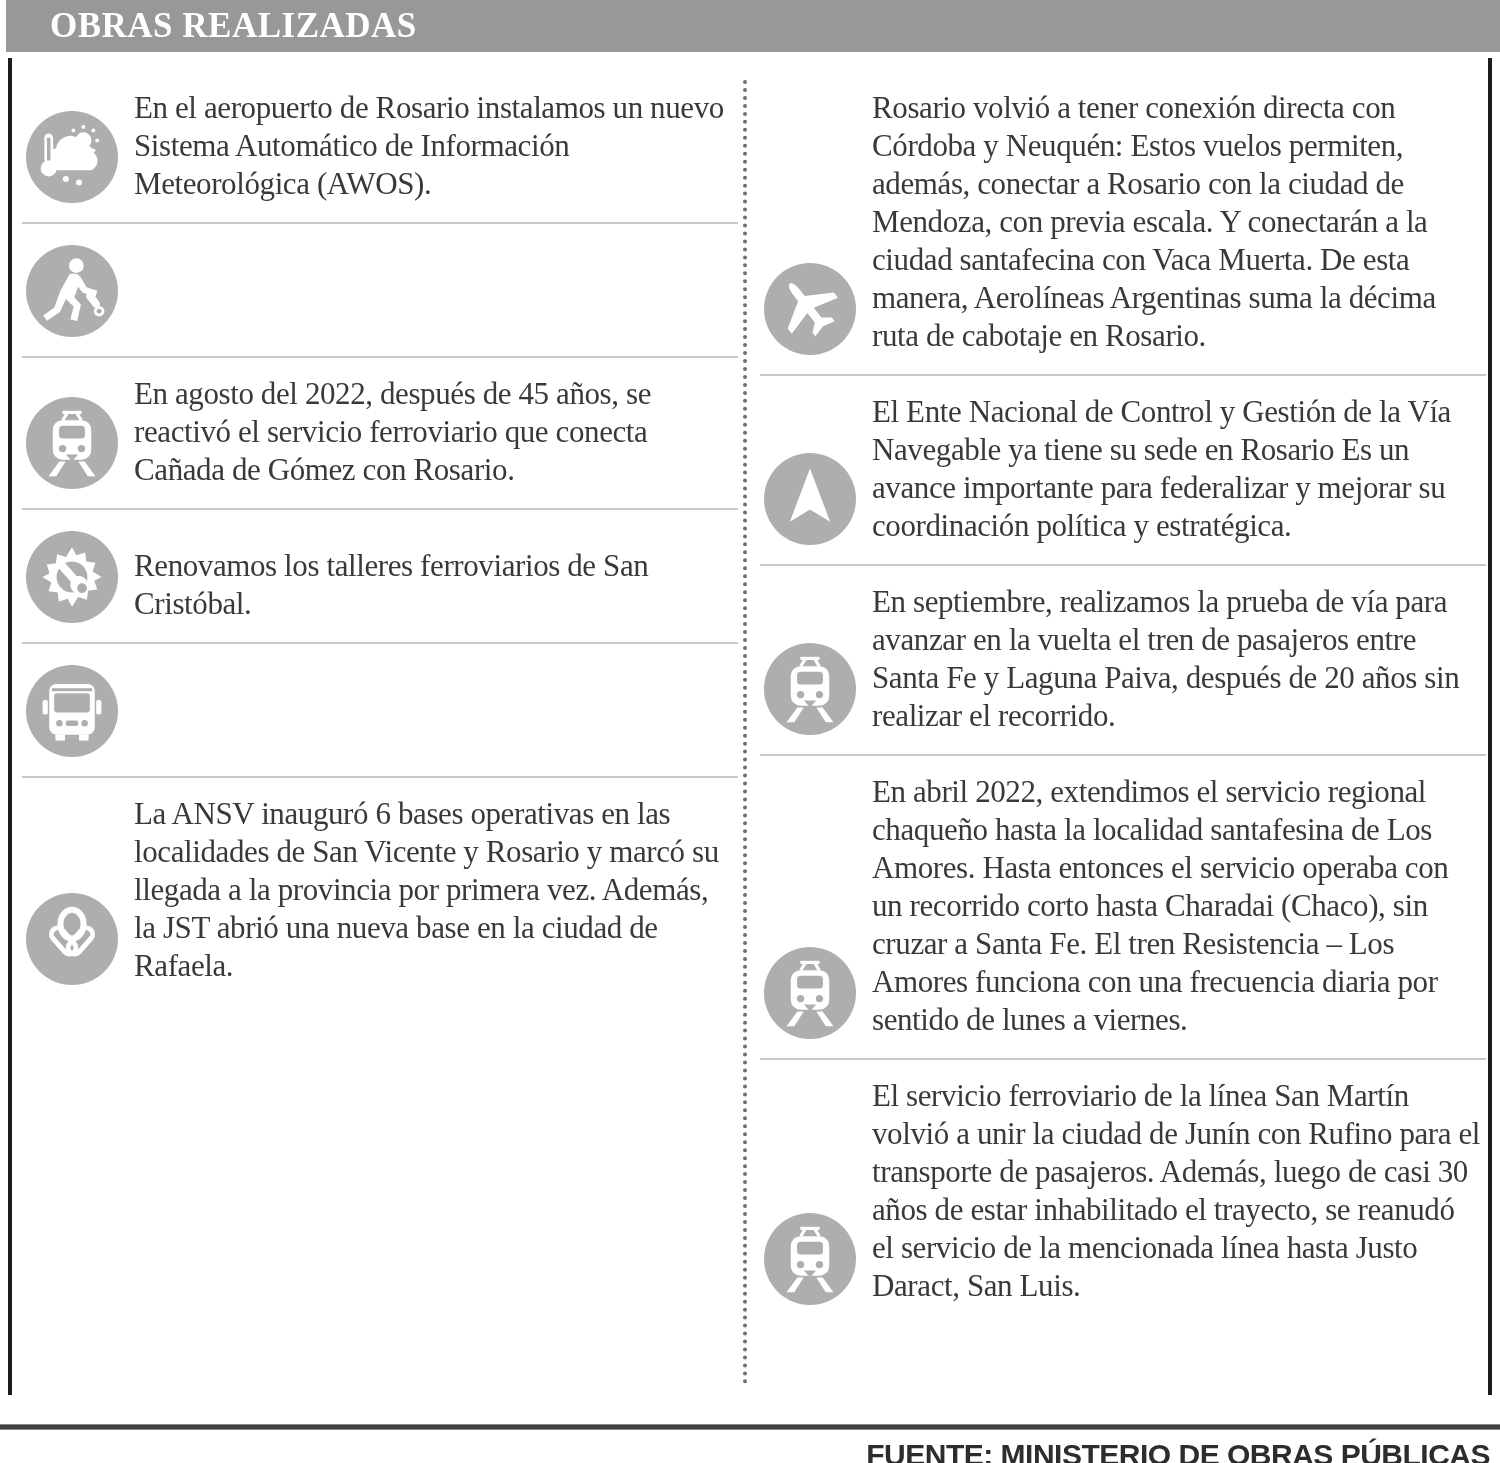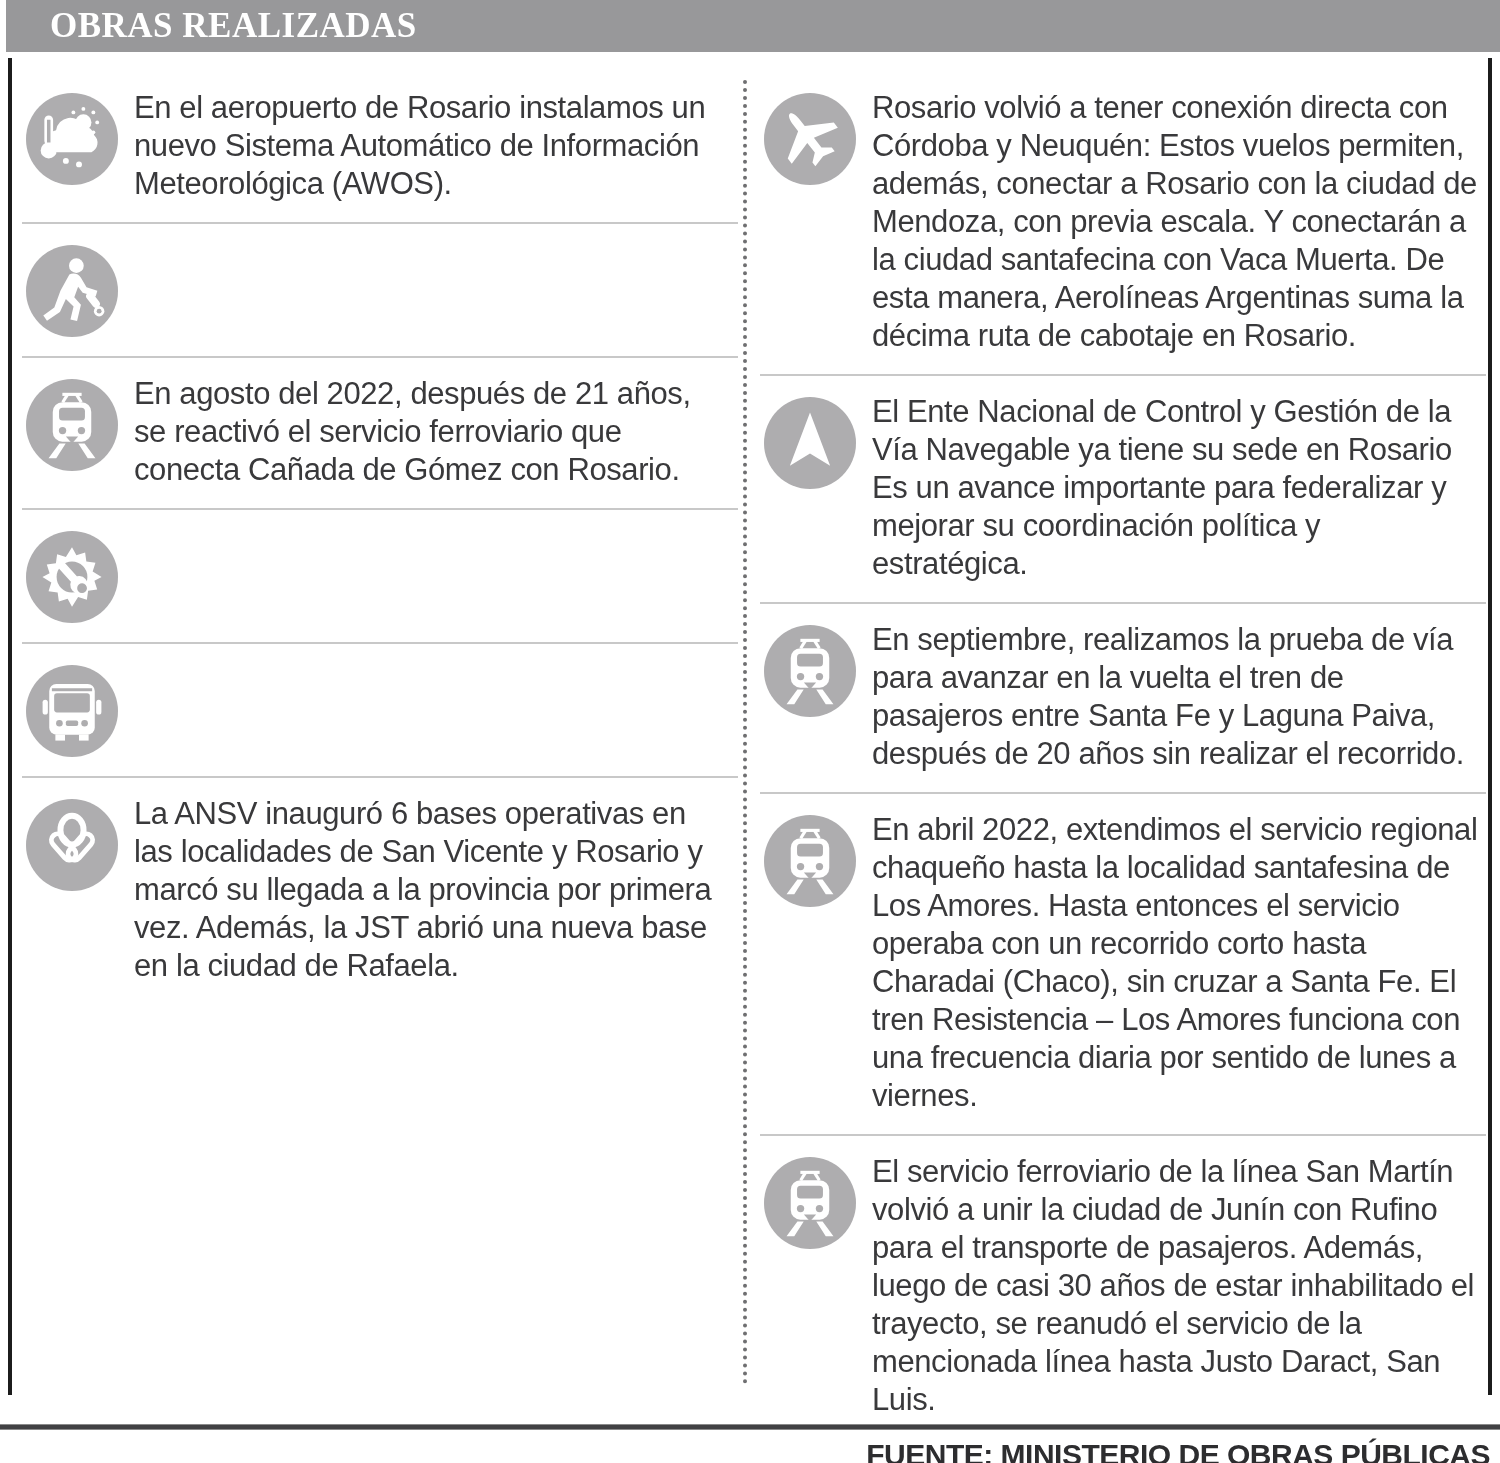--- a/index.html
+++ b/index.html
@@ -46,23 +46,24 @@
     box-sizing:border-box;
   }
   .col-left{left:10px;width:716px;}
   .col-right{left:748px;width:726px;}
   .divider{
     position:absolute;left:731px;top:22px;bottom:10px;width:0;
     border-left:4px dotted var(--divider);
   }
   .item{
     display:flex;
-    align-items:flex-start;
+    align-items:flex-end;
     padding:17px 4px 19px 4px;
     border-bottom:2px solid var(--sep);
+    font-family:Liberation Serif, serif;
   }
   .item:last-child{border-bottom:none;}
   .icon-circle{
     flex:0 0 92px;
     width:92px;height:92px;border-radius:50%;
     background:var(--icon-bg);
     display:flex;align-items:center;justify-content:center;
     margin-top:4px;
   }
   .icon-circle svg{width:84px;height:84px;display:block;}
@@ -146,34 +147,35 @@
       <g fill="#fff">
         <rect x="13" y="11" width="22" height="22.5" rx="5.5"></rect>
         <path d="M16.8 34.5l-6.2 8.5h4.4l5.4-8.5zM31.2 34.5l6.2 8.5h-4.4l-5.4-8.5z"></path>
       </g>
       <rect x="16.6" y="14.2" width="14.8" height="7.2" rx="2" fill="var(--icon-bg)"></rect>
       <circle cx="18.6" cy="27.2" r="2.1" fill="var(--icon-bg)"></circle>
       <circle cx="29.4" cy="27.2" r="2.1" fill="var(--icon-bg)"></circle>
       <path d="M20.5 30.5h7l-3.5 4z" fill="var(--icon-bg)"></path>
     </svg>
           </span>
-          <div class="item-text">En agosto del 2022, después de 21 años, se reactivó el servicio ferroviario que conecta Cañada de Gómez con Rosario.</div>
+          <div class="item-text">En agosto del 2022, después de 45 años, se reactivó el servicio ferroviario que conecta Cañada de Gómez con Rosario.</div>
         </div>
         <div class="item">
           <span class="icon-circle">
             <svg viewBox="0 0 48 48">
       <path fill="#fff" d="M24 7l2.5 4.6 5-1.6.7 5.2 5.2.7-1.6 5L40.9 24l-4.1 2.1 1.6 5-5.2.7-.7 5.2-5-1.6L24 41l-2.5-4.6-5 1.6-.7-5.2-5.2-.7 1.6-5L7.1 24l4.1-2.1-1.6-5 5.2-.7.7-5.2 5 1.6z"></path>
       <circle cx="24" cy="24" r="8.8" fill="var(--icon-bg)"></circle>
       <g transform="rotate(-42 24 24)">
         <rect x="21.7" y="12.5" width="4.6" height="15" rx="2.3" fill="#fff"></rect>
         <circle cx="24" cy="30" r="5" fill="#fff"></circle>
         <circle cx="24" cy="32.6" r="2.8" fill="var(--icon-bg)"></circle>
       </g>
     </svg>
           </span>
+          <div class="item-text">Renovamos los talleres ferroviarios de San Cristóbal.</div>
         </div>
         <div class="item">
           <span class="icon-circle">
             <svg viewBox="0 0 48 48">
       <g fill="#fff">
         <rect x="11" y="8.5" width="26" height="29" rx="4"></rect>
         <rect x="7.2" y="17.5" width="3" height="8.5" rx="1.5"></rect>
         <rect x="37.8" y="17.5" width="3" height="8.5" rx="1.5"></rect>
         <rect x="14.5" y="37.5" width="5.5" height="3.4"></rect>
         <rect x="28" y="37.5" width="5.5" height="3.4"></rect>

